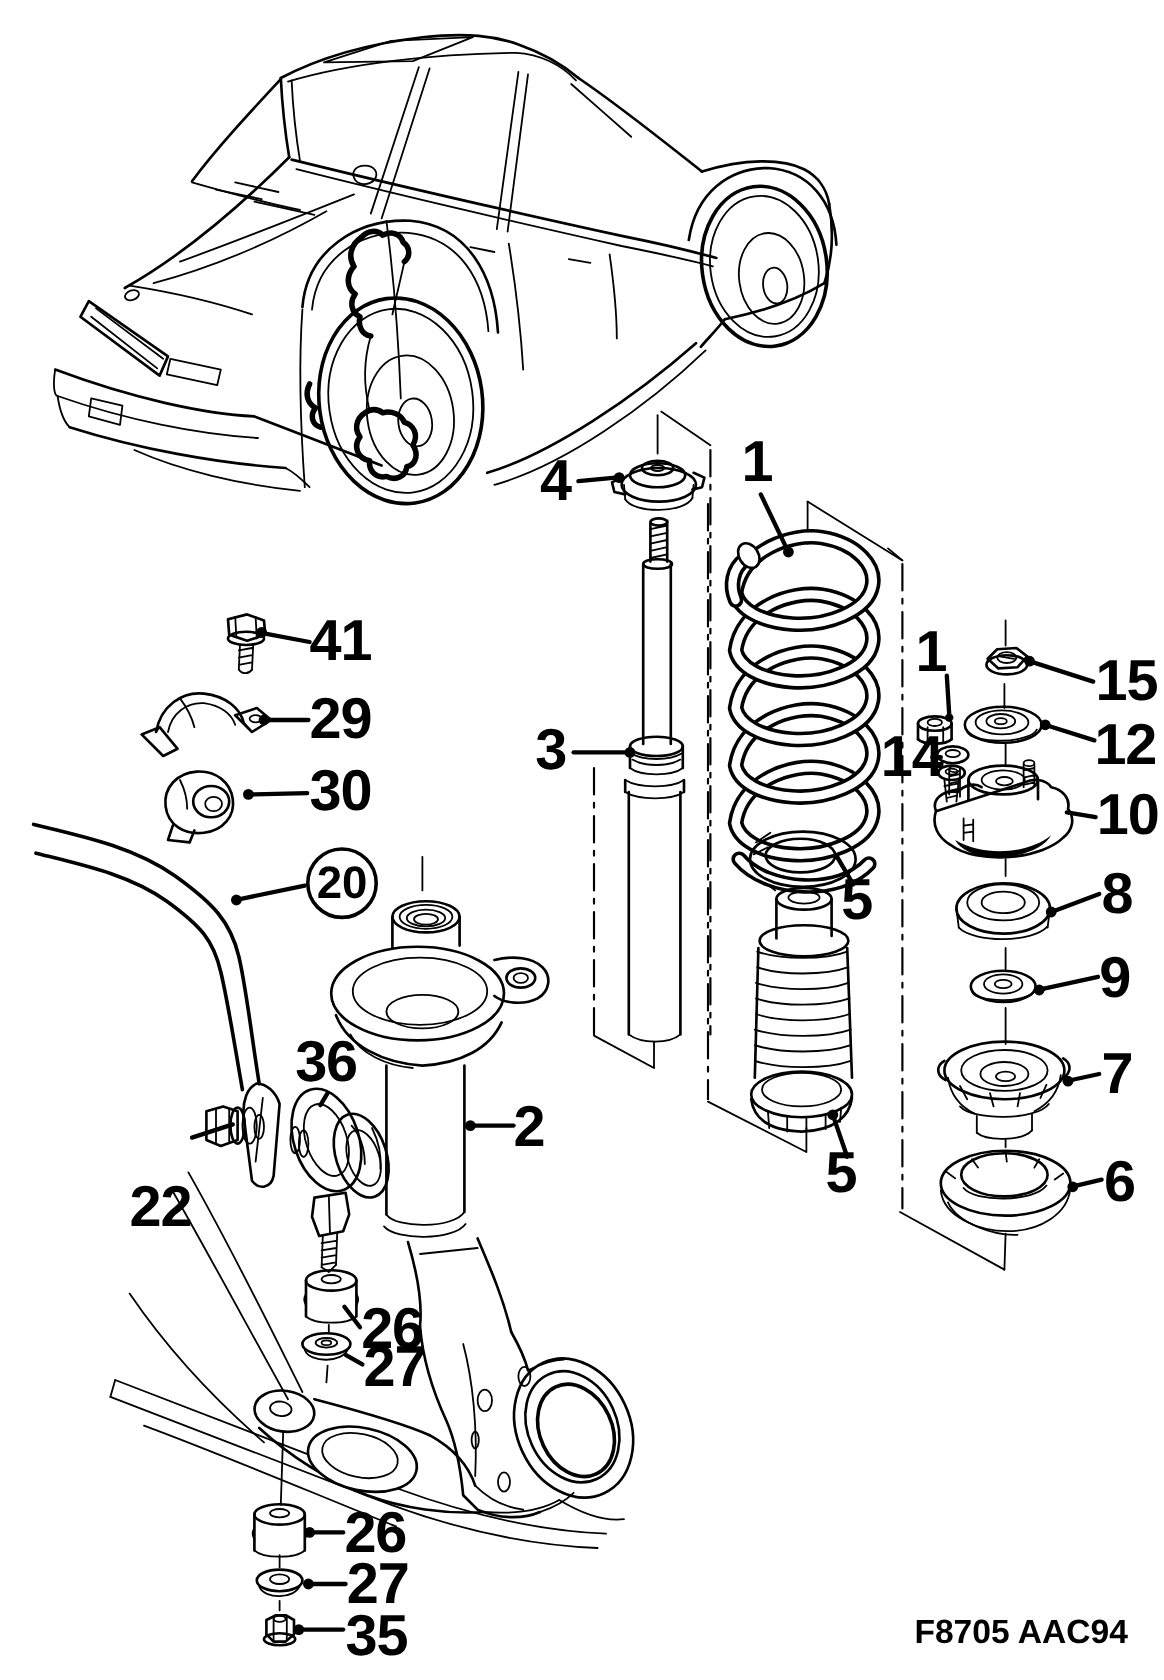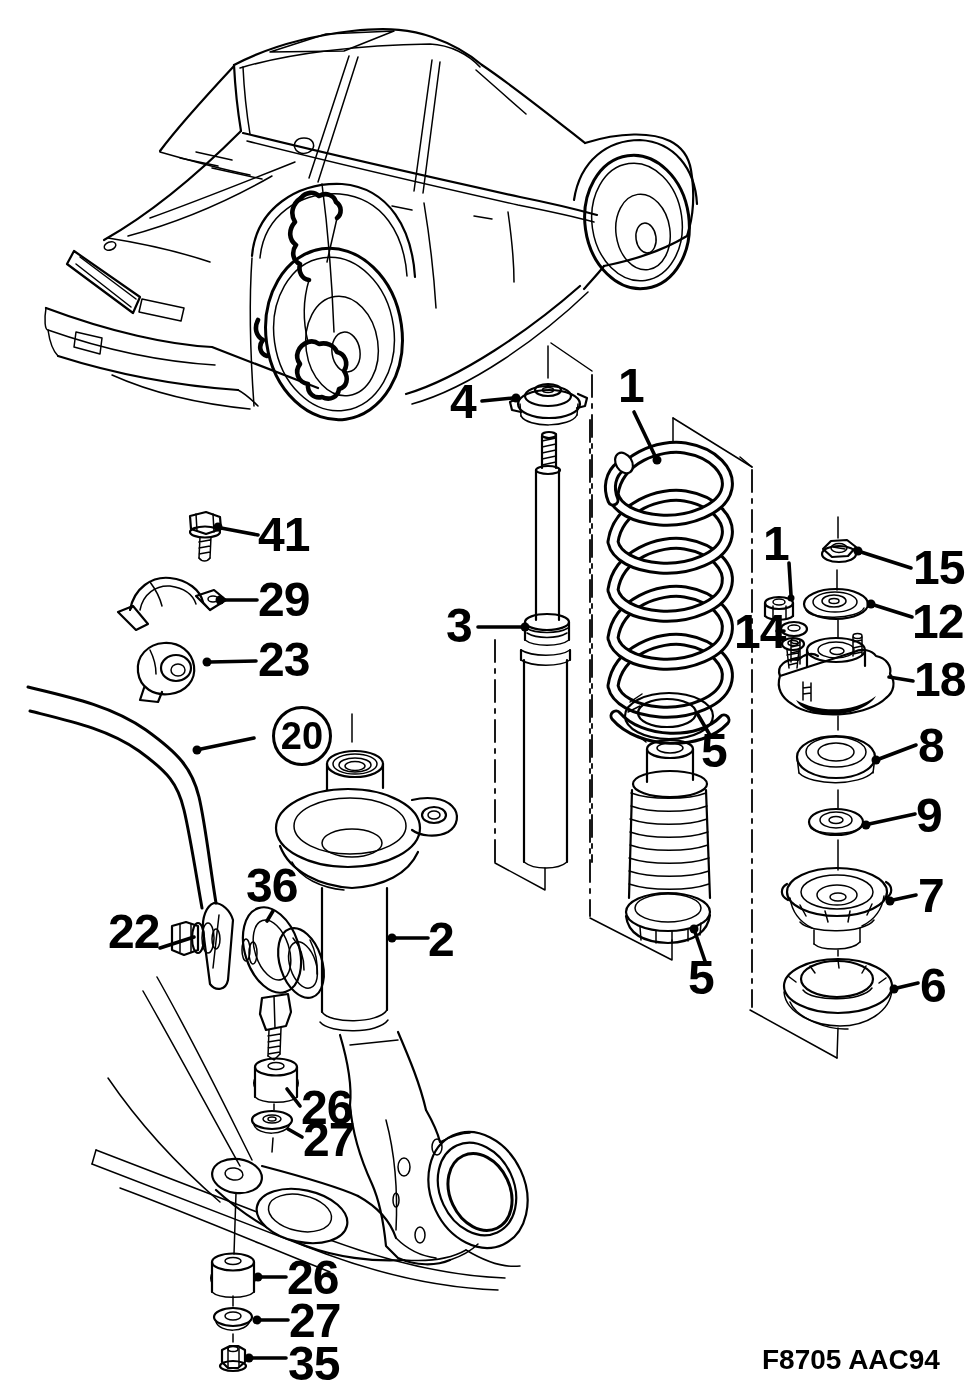--- a/index.html
+++ b/index.html
@@ -468,30 +468,30 @@
 
 <div class="callout" style="left:618px;top:362px">1</div>
 <div class="callout" style="left:428px;top:916px">2</div>
 <div class="callout" style="left:446px;top:602px">3</div>
 <div class="callout" style="left:450px;top:378px">4</div>
 <div class="callout" style="left:688px;top:954px">5</div>
 <div class="callout" style="left:920px;top:962px">6</div>
 <div class="callout" style="left:918px;top:872px">7</div>
 <div class="callout" style="left:918px;top:722px">8</div>
 <div class="callout" style="left:916px;top:792px">9</div>
-<div class="callout" style="left:914px;top:656px">18</div>
+<div class="callout" style="left:914px;top:656px">10</div>
 <div class="callout" style="left:912px;top:598px">12</div>
 <div class="callout" style="left:913px;top:544px">15</div>
 <div class="callout" style="left:763px;top:520px">1</div>
 <div class="callout" style="left:734px;top:608px">14</div>
 <div class="callout" style="left:701px;top:727px">5</div>
-<div class="callout circled" style="left:272px;top:706px">20</div>
+<div class="callout circled" style="left:255px;top:706px">20</div>
 <div class="callout" style="left:246px;top:862px">36</div>
-<div class="callout" style="left:108px;top:908px">22</div>
-<div class="callout" style="left:258px;top:636px">23</div>
+<div class="callout" style="left:108px;top:983px">22</div>
+<div class="callout" style="left:258px;top:636px">30</div>
 <div class="callout" style="left:258px;top:576px">29</div>
 <div class="callout" style="left:258px;top:511px">41</div>
 <div class="callout" style="left:301px;top:1084px">26</div>
 <div class="callout" style="left:303px;top:1116px">27</div>
 <div class="callout" style="left:287px;top:1254px">26</div>
 <div class="callout" style="left:289px;top:1297px">27</div>
 <div class="callout" style="left:288px;top:1340px">35</div>
 
 <div class="diagram-code" style="left:762px;top:1346px">F8705 AAC94</div>
 </div>

